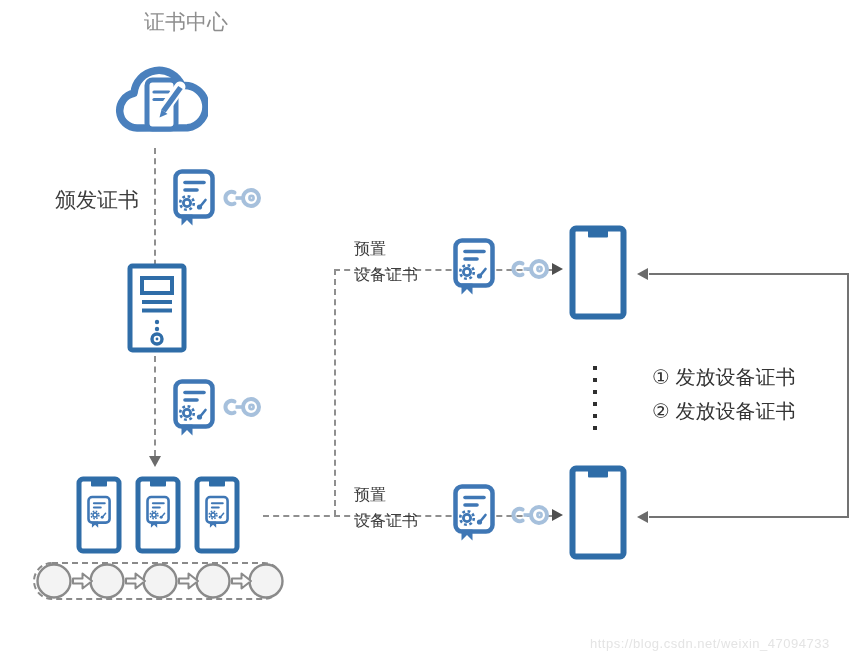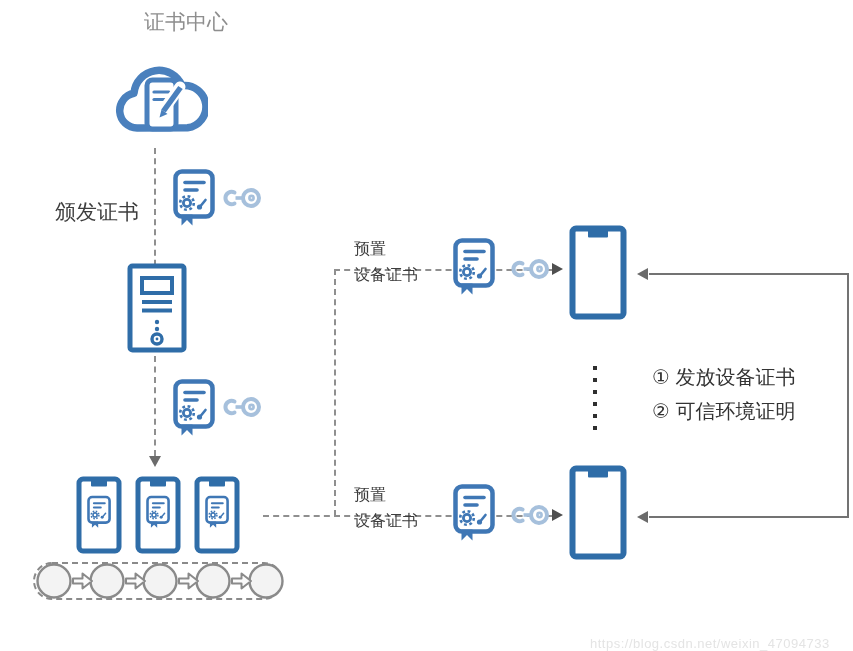--- a/index.html
+++ b/index.html
@@ -1,20 +1,20 @@
 <!DOCTYPE html>
 <html><head>
 <meta charset="utf-8">
 <style>
   * { margin:0; padding:0; box-sizing:border-box; }
   html,body { background:#fff; }
   body { font-family:"Liberation Sans","DejaVu Sans",sans-serif; }
   .stage { position:relative; width:853px; height:651px; background:#ffffff; overflow:hidden; }
   .abs { position:absolute; }
-  .txt-dark { color:#3d3d3d; font-size:21px;margin-top:12px; }
+  .txt-dark { color:#3d3d3d; font-size:21px; }
   .txt-gray { color:#8e8e8e; font-size:21px; }
   .center { text-align:right; }
   .preset-label { font-size:16px; color:#3d3d3d; line-height:26px; text-align:left; z-index:5; }
   .dash-v { border-left:2px dashed #8f8f8f; width:0; }
   .dash-h { border-top:2px dashed #8f8f8f; height:0; }
   .solid-v { border-left:2px solid #737373; width:0; }
   .solid-h { border-top:2px solid #737373; height:0; }
   .tri-down { width:0; height:0; border-left:6px solid transparent; border-right:6px solid transparent; border-top:11px solid #6b6b6b; }
   .tri-right { width:0; height:0; border-top:6px solid transparent; border-bottom:6px solid transparent; border-left:11px solid #4f4f4f; }
   .tri-left { width:0; height:0; border-top:6px solid transparent; border-bottom:6px solid transparent; border-right:11px solid #6b6b6b; }
@@ -170,21 +170,21 @@
     <span></span>
       <span></span>
       <span></span>
       <span></span>
       <span></span>
       <span></span>
   </div>
 
   <div class="abs notes" style="left:652px; top:360px;">
     <div>① 发放设备证书</div>
-    <div>② 可信环境证明</div>
+    <div>② 发放设备证书</div>
   </div>
 
   <div class="abs solid-h" style="left:649px; top:273px; width:199px;"></div>
   <div class="abs solid-v" style="left:847px; top:273px; height:245px;"></div>
   <div class="abs solid-h" style="left:649px; top:516px; width:199px;"></div>
   <div class="abs tri-left" style="left:637px; top:268px;"></div>
   <div class="abs tri-left" style="left:637px; top:511px;"></div>
 
   <div class="abs watermark" style="left:590px; top:624px;margin-top:12px;">https://blog.csdn.net/weixin_47094733</div>
 

